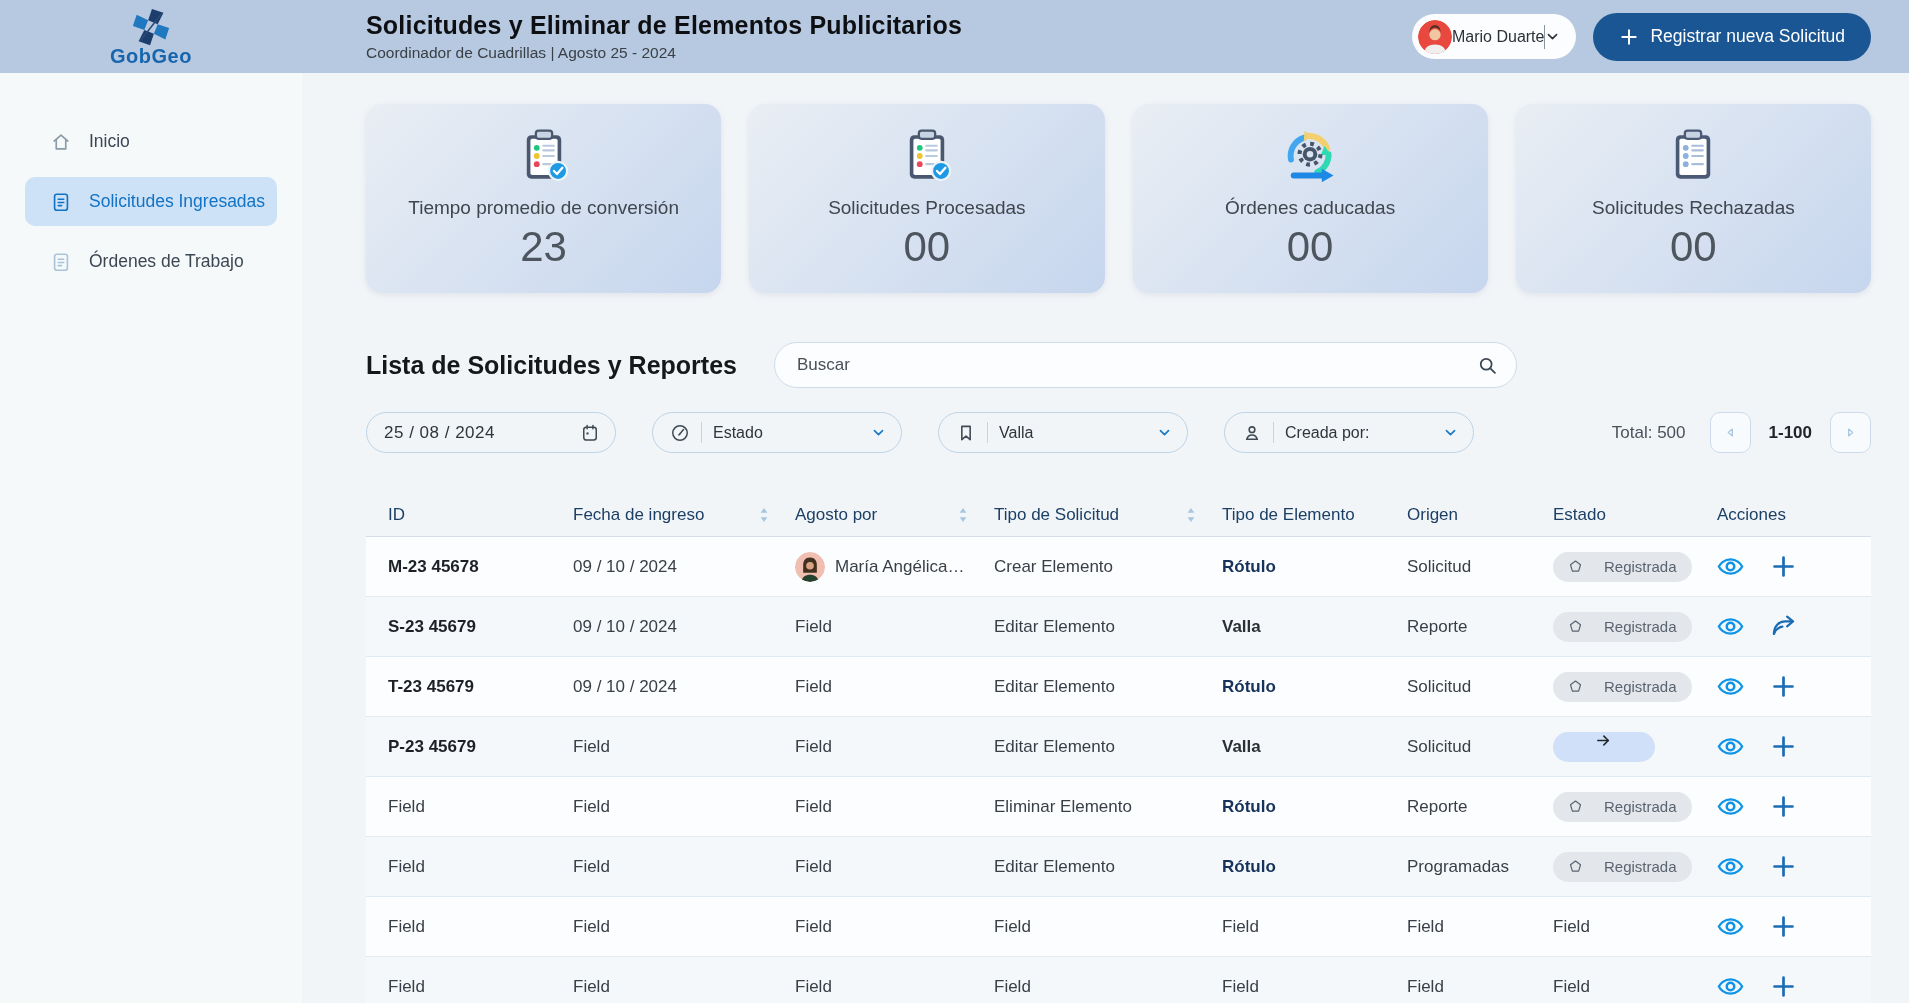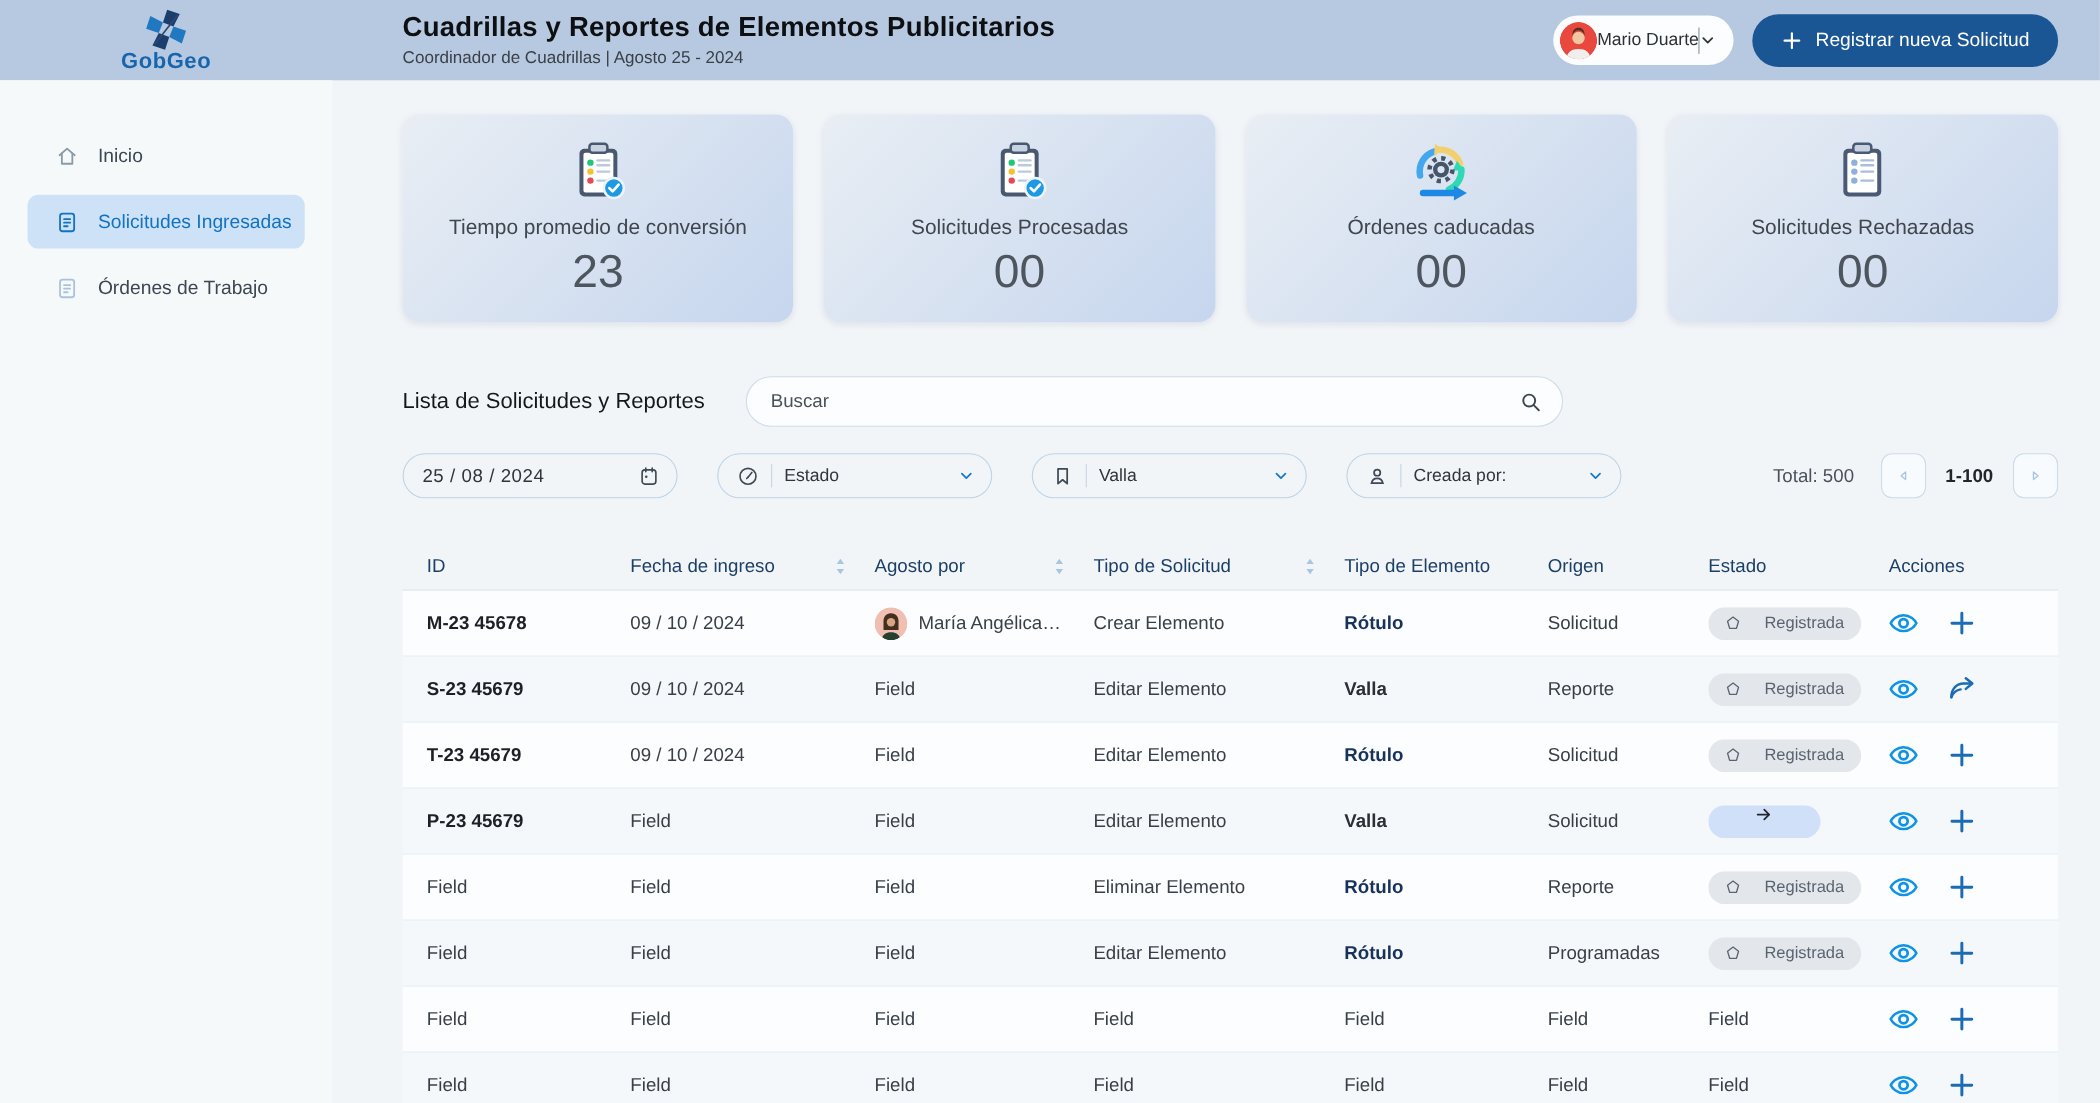--- a/index.html
+++ b/index.html
@@ -44,21 +44,21 @@
   
   .stats-row{display:flex;gap:28px;margin-top:31px;}
   .stat-card{flex:1;height:189px;border-radius:16px;background:linear-gradient(135deg,var(--card-grad-a) 0%,var(--card-grad-b) 100%);
     box-shadow:0 2px 6px rgba(90,110,140,.12);display:flex;flex-direction:column;align-items:center;justify-content:center;}
   .stat-icon{width:58px;height:58px;}
   .stat-label{font-size:19px;color:#3f464e;margin-top:12px;}
   .stat-value{font-size:42px;color:#4d555e;margin-top:4px;}
 
   
   .list-head{display:flex;align-items:center;margin-top:49px;}
-  .list-title{font-size:20px;font-weight:normal;color:#15181b;}
+  .list-title{font-size:25px;font-weight:bold;color:#15181b;}
   .search-pill{margin-left:37px;width:743px;height:46px;border:1.5px solid #cfdcea;border-radius:23px;background:#fbfdfe;display:flex;align-items:center;padding:0 18px 0 22px;}
   .search-input{flex:1;border:none;outline:none;background:transparent;font-size:17px;font-family:inherit;color:#333;}
   .search-input::placeholder{color:#4a5057;opacity:1;}
   .search-icon{width:21px;height:21px;color:#3c4651;}
 
   
   .filter-row{display:flex;align-items:center;margin-top:24px;}
   .fpill{width:250px;height:41px;border:1.5px solid #bdd3e6;border-radius:21px;display:flex;align-items:center;padding:0 15px 0 17px;gap:11px;cursor:pointer;background:transparent;font-family:inherit;}
   .fpill + .fpill{margin-left:36px;}
   .fpill .f-icon{width:20px;height:20px;color:#3f4a55;flex-shrink:0;}
@@ -114,21 +114,21 @@
             <polygon points="1,-19 13,-15 7,-3 -3,-7" transform="rotate(90)" fill="#2079c0"></polygon>
             <polygon points="1,-19 13,-15 7,-3 -3,-7" transform="rotate(180)" fill="#1c3e6d"></polygon>
             <polygon points="1,-19 13,-15 7,-3 -3,-7" transform="rotate(270)" fill="#2079c0"></polygon>
           </g>
           <path d="M13 35 L35 7" stroke="#2a4a74" stroke-width="1.6" fill="none"></path>
         </svg>
       </span>
     <span class="logo-text">GobGeo</span>
   </div>
   <div class="title-zone">
-    <div class="page-title">Cuadrillas y Reportes de Elementos Publicitarios</div>
+    <div class="page-title">Solicitudes y Eliminar de Elementos Publicitarios</div>
     <div class="page-subtitle">Coordinador de Cuadrillas | Agosto 25 - 2024</div>
   </div>
   <div class="header-right">
     <button class="user-pill">
       <span class="user-avatar">
           <svg viewBox="0 0 36 36">
             <defs>
               <clipPath id="cpm">
                 <circle cx="18" cy="18" r="18"></circle>
               </clipPath>

